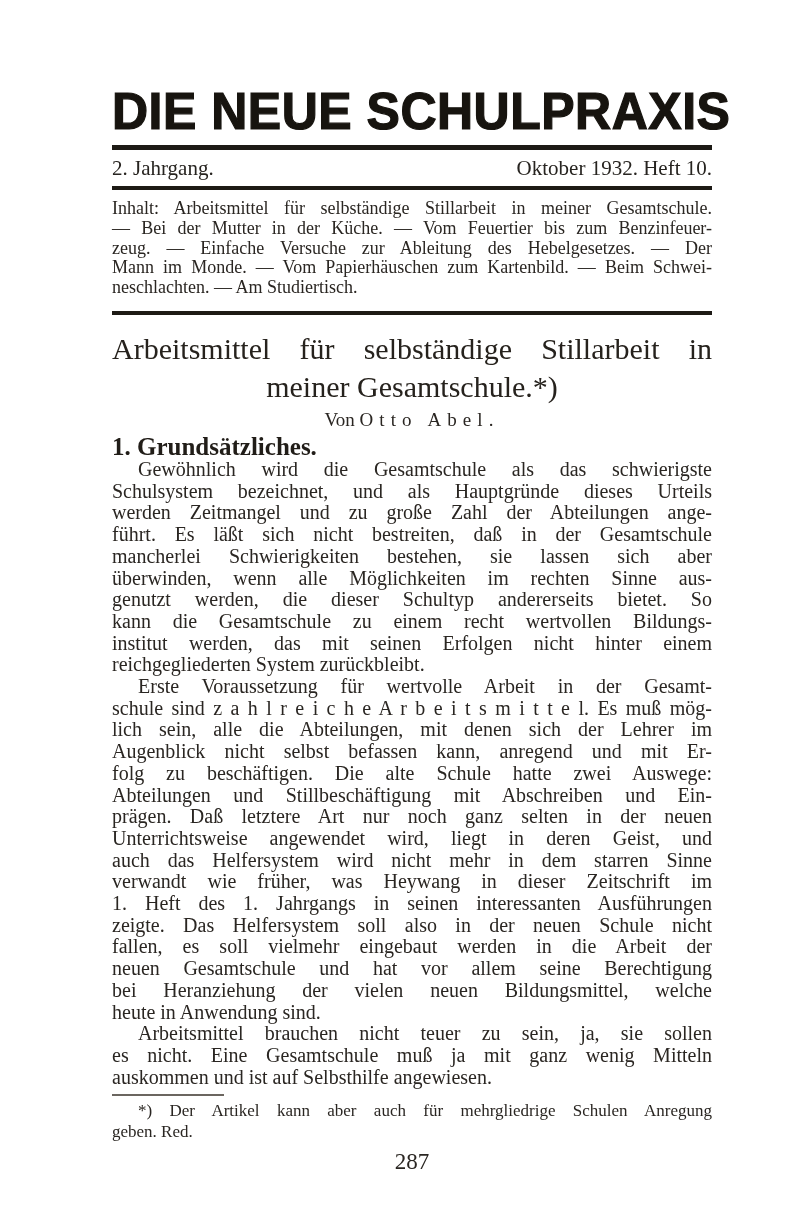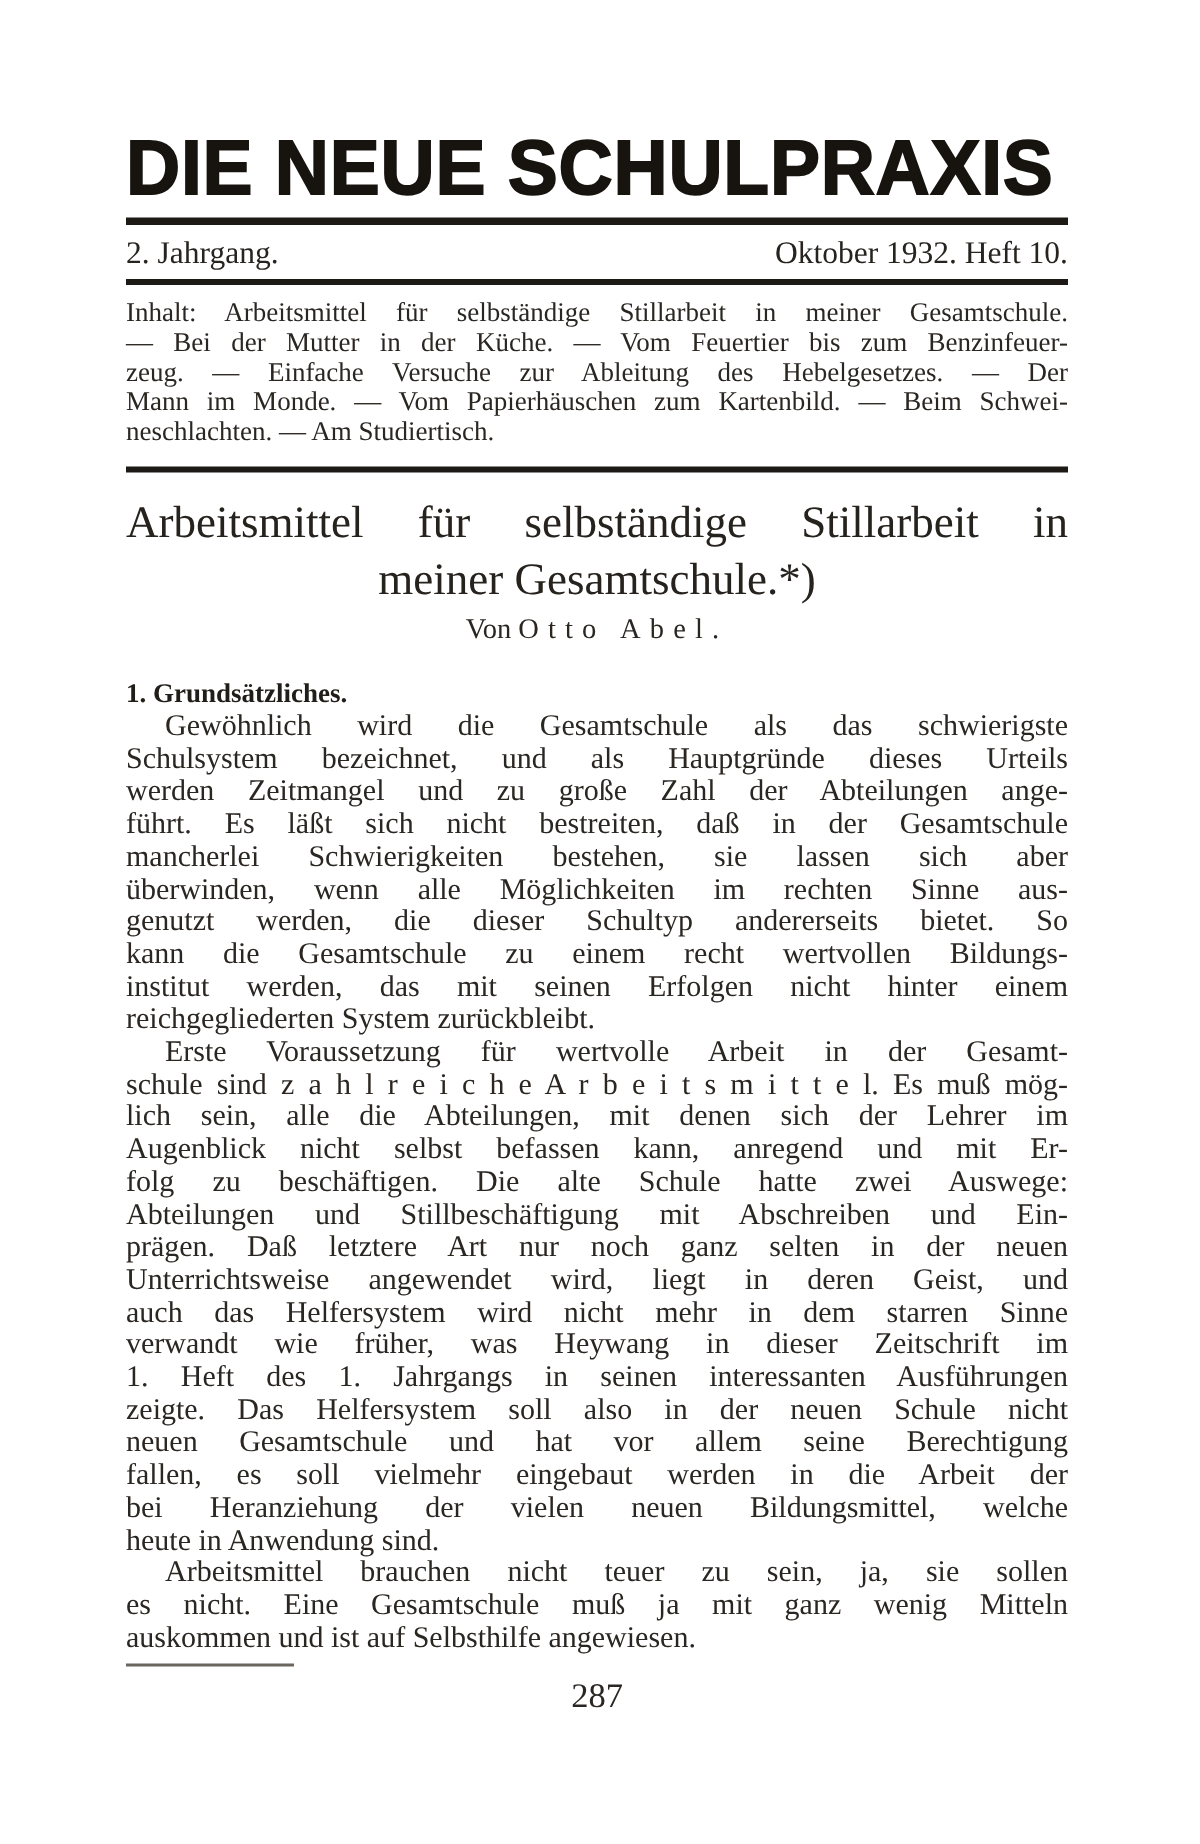--- a/index.html
+++ b/index.html
@@ -9,21 +9,21 @@
   }
   body {
     width: 800px;
     height: 1229px;
     overflow: hidden;
     font-family: "Liberation Serif", serif;
     color: #2a2622;
     position: relative;
   }
   .page {
-    padding: 86px 88px 0 84px;
+    padding: 86px 88px 0 112px;
   }
 
   
   .masthead {
     font-family: "Liberation Sans", sans-serif;
     font-weight: bold;
     font-size: 50px;
     line-height: 50px;
     letter-spacing: 0.5px;
     color: #17140f;
@@ -94,23 +94,23 @@
     text-align: center;
     font-size: 19px;
     line-height: 24px;
     margin-top: 2px;
   }
   .byline .name {
     letter-spacing: 0.32em;
   }
   .heading {
     font-weight: bold;
-    font-size: 18px;
+    font-size: 25px;
     line-height: 24px;
-    margin-top: 18px;
+    margin-top: 3px;
     color: #211d18;
   }
   .para .jline {
     font-size: 20px;
     line-height: 21.7px;
   }
   .para .jline:first-child {
     text-indent: 26px;
   }
 
@@ -196,30 +196,34 @@
       <div class="jline">lich sein, alle die Abteilungen, mit denen sich der Lehrer im</div>
       <div class="jline">Augenblick nicht selbst befassen kann, anregend und mit Er-</div>
       <div class="jline">folg zu beschäftigen. Die alte Schule hatte zwei Auswege:</div>
       <div class="jline">Abteilungen und Stillbeschäftigung mit Abschreiben und Ein-</div>
       <div class="jline">prägen. Daß letztere Art nur noch ganz selten in der neuen</div>
       <div class="jline">Unterrichtsweise angewendet wird, liegt in deren Geist, und</div>
       <div class="jline">auch das Helfersystem wird nicht mehr in dem starren Sinne</div>
       <div class="jline">verwandt wie früher, was Heywang in dieser Zeitschrift im</div>
       <div class="jline">1. Heft des 1. Jahrgangs in seinen interessanten Ausführungen</div>
       <div class="jline">zeigte. Das Helfersystem soll also in der neuen Schule nicht</div>
+      <div class="jline">fallen, es soll vielmehr eingebaut werden in die Arbeit der</div>
       <div class="jline">neuen Gesamtschule und hat vor allem seine Berechtigung</div>
-      <div class="jline">fallen, es soll vielmehr eingebaut werden in die Arbeit der</div>
       <div class="jline">bei Heranziehung der vielen neuen Bildungsmittel, welche</div>
       <div class="jline">heute in Anwendung sind.</div>
     </div>
 
   <div class="para">
       <div class="jline">Arbeitsmittel brauchen nicht teuer zu sein, ja, sie sollen</div>
       <div class="jline">es nicht. Eine Gesamtschule muß ja mit ganz wenig Mitteln</div>
       <div class="jline">auskommen und ist auf Selbsthilfe angewiesen.</div>
     </div>
 
   <div class="footnote-rule"></div>
 
+  <div class="footnote">
+      <div class="jline">*) Der Artikel kann aber auch für mehrgliedrige Schulen Anregung</div>
+      <div class="jline">geben. Red.</div>
+    </div>
 
   <div class="pagenum">287</div>
 
 </div>
 
 </body></html>

